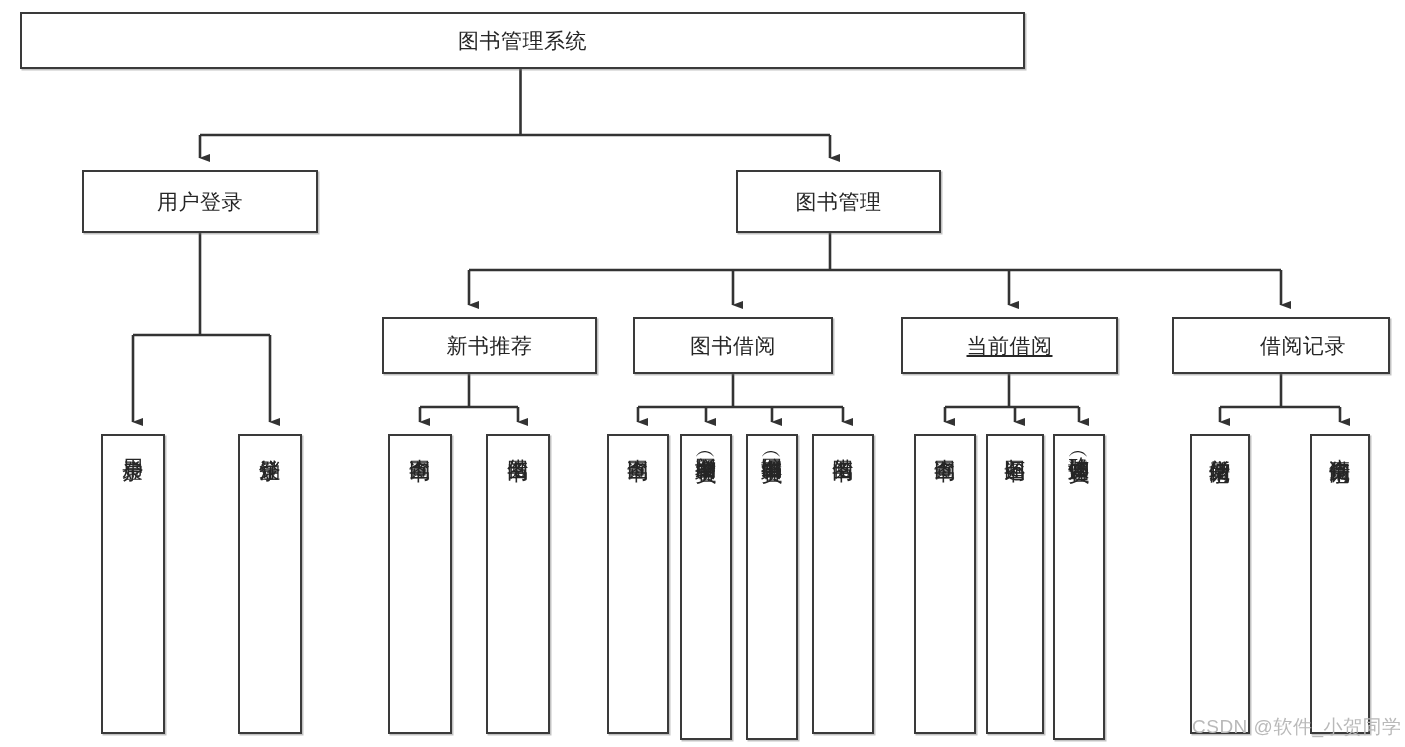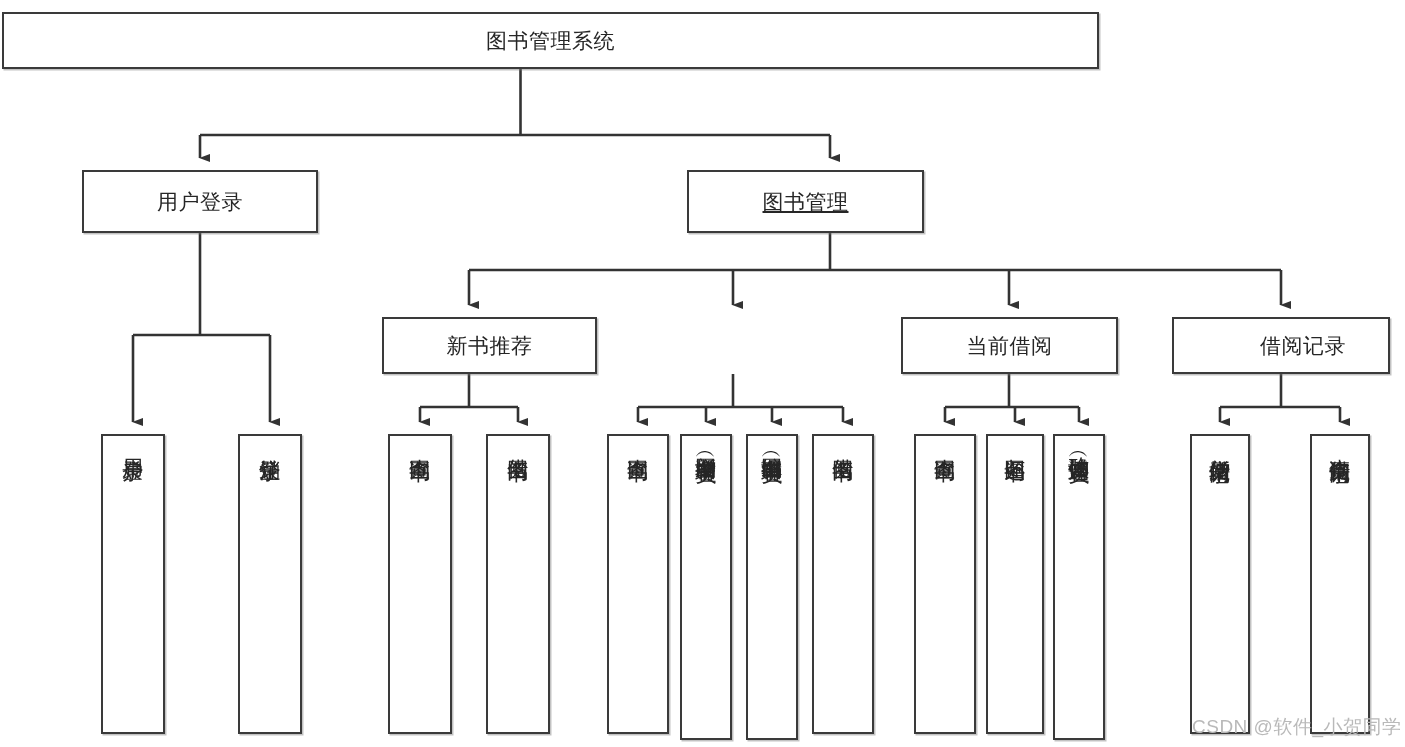--- a/index.html
+++ b/index.html
@@ -123,35 +123,38 @@
       <path d="M 1015 407 L 1015 422" marker-end="url(#arrowhead)"></path>
       <path d="M 1079 407 L 1079 422" marker-end="url(#arrowhead)"></path>
 
       <path d="M 1281 374 L 1281 407"></path>
       <path d="M 1220 407 L 1340 407"></path>
       <path d="M 1220 407 L 1220 422" marker-end="url(#arrowhead)"></path>
       <path d="M 1340 407 L 1340 422" marker-end="url(#arrowhead)"></path>
     </g>
   </svg>
 
-  <div class="node" style="left:2px; top:12px; width:1097px; height:57px;text-align:center;">
+  <div class="node" style="left:20px; top:12px; width:1005px; height:57px;text-align:center;">
     <span class="lbl-h">图书管理系统</span>
   </div>
 
   <div class="node" style="left:82px; top:170px; width:236px; height:63px;">
     <span class="lbl-h">用户登录</span>
   </div>
-  <div class="node" style="left:687px; top:170px; width:237px; height:63px;text-decoration:underline;">
+  <div class="node" style="left:736px; top:170px; width:205px; height:63px;">
     <span class="lbl-h">图书管理</span>
   </div>
 
   <div class="node" style="left:382px; top:317px; width:215px; height:57px;">
     <span class="lbl-h">新书推荐</span>
   </div>
-  <div class="node" style="left:901px; top:317px; width:217px; height:57px;">
+  <div class="node" style="left:633px; top:317px; width:200px; height:57px;">
+    <span class="lbl-h">图书借阅</span>
+  </div>
+  <div class="node" style="left:901px; top:317px; width:217px; height:57px;text-decoration:underline;">
     <span class="lbl-h">当前借阅</span>
   </div>
   <div class="node" style="left:1172px; top:317px; width:218px; height:57px;padding-left:44px;">
     <span class="lbl-h">借阅记录</span>
   </div>
 
   <div class="node leaf" style="left:101px; top:434px; width:64px; height:300px;">
     <span class="lbl-v">用户登录</span>
   </div>
   <div class="node leaf" style="left:238px; top:434px; width:64px; height:300px;">

